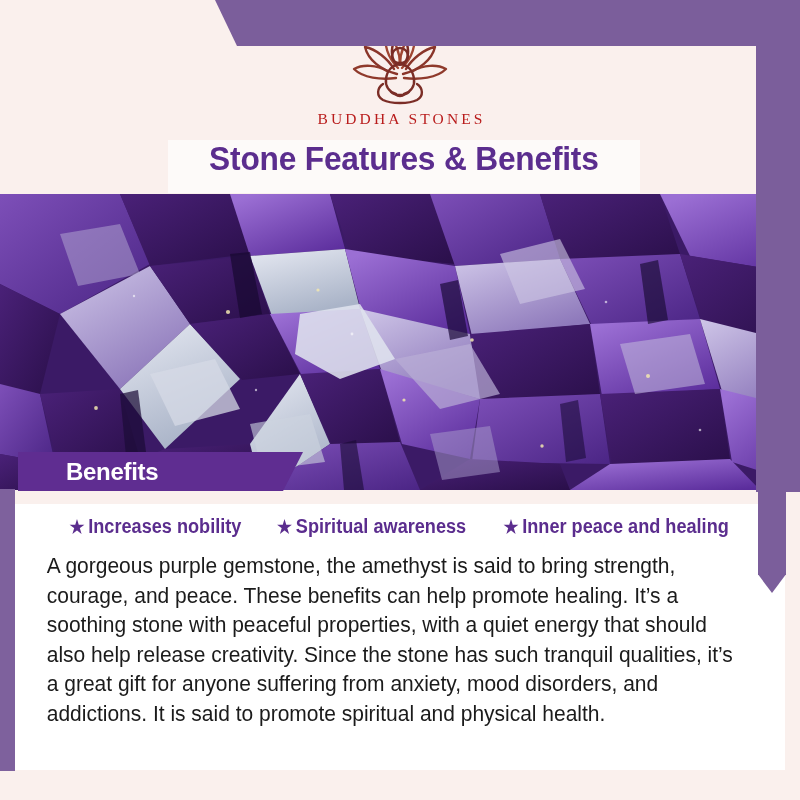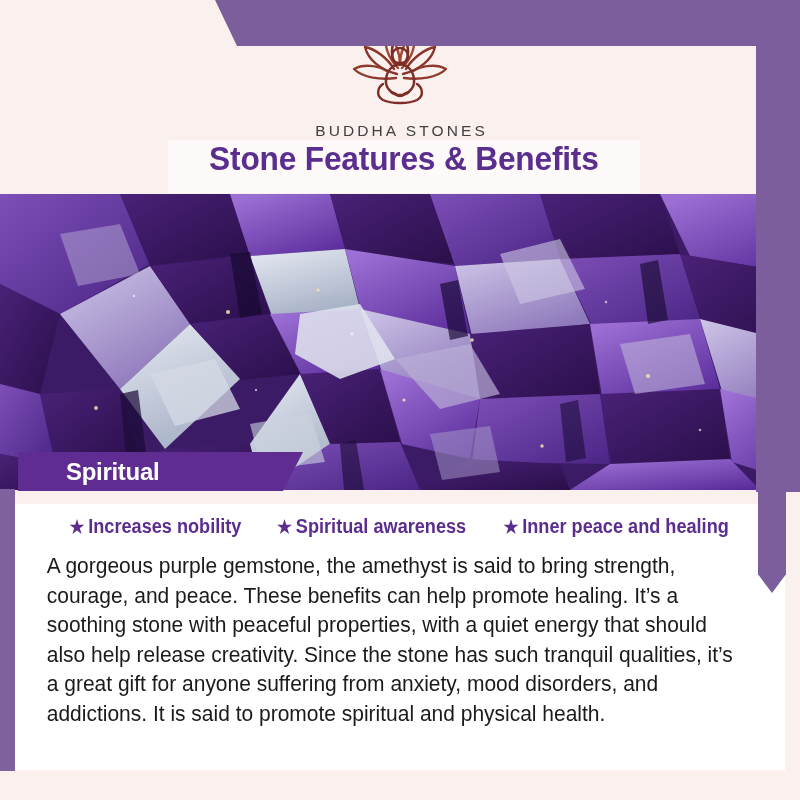--- a/index.html
+++ b/index.html
@@ -78,25 +78,25 @@
     text-align: center;
   }
   .logo-mark {
     display: block;
     margin: 0 auto;
     width: 118px;
     height: 86px;
   }
   .logo-word {
     display: block;
-    margin-top: 14px;
-    font-family: Liberation Sans, sans-serif;
+    margin-top: 2px;
+    font-family: Liberation Serif, serif;
     font-size: 15.5px;
     letter-spacing: 3.1px;
-    color: #404040;
+    color: #b91c1c;
     text-indent: 3.1px;
   }
 
   .title-band {
     position: absolute;
     left: 168px;
     top: 140px;
     width: 472px;
     height: 53px;
     background: #fdfaf9;
@@ -365,21 +365,21 @@
         <circle cx="352" cy="140" r="1.4"></circle>
         <circle cx="256" cy="196" r="1.2"></circle>
         <circle cx="606" cy="108" r="1.3"></circle>
         <circle cx="134" cy="102" r="1.2"></circle>
         <circle cx="700" cy="236" r="1.3"></circle>
       </g>
     </svg>
   </div>
 
   <div class="stone-banner">
-    <span class="stone-banner-text">Spiritual</span>
+    <span class="stone-banner-text">Benefits</span>
   </div>
 
   <div class="content">
     <div class="content-tint"></div>
 
     <div class="benefits">
       <span class="benefit">
         <span class="benefit-star">★</span>
         <span>Increases nobility</span>
       </span>

